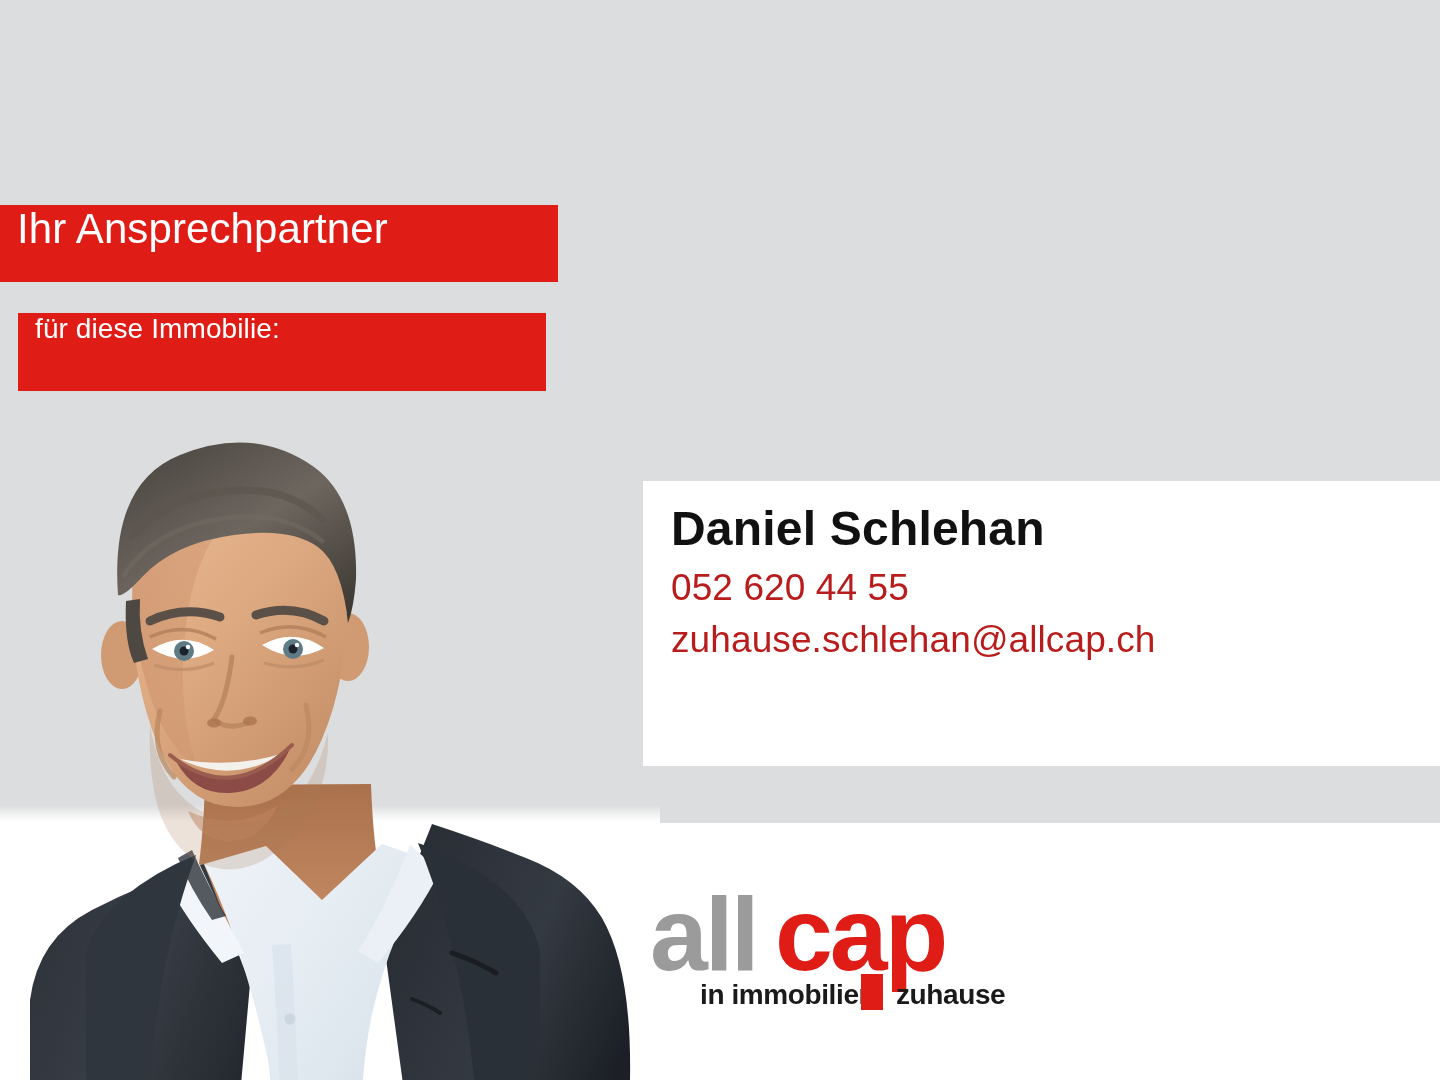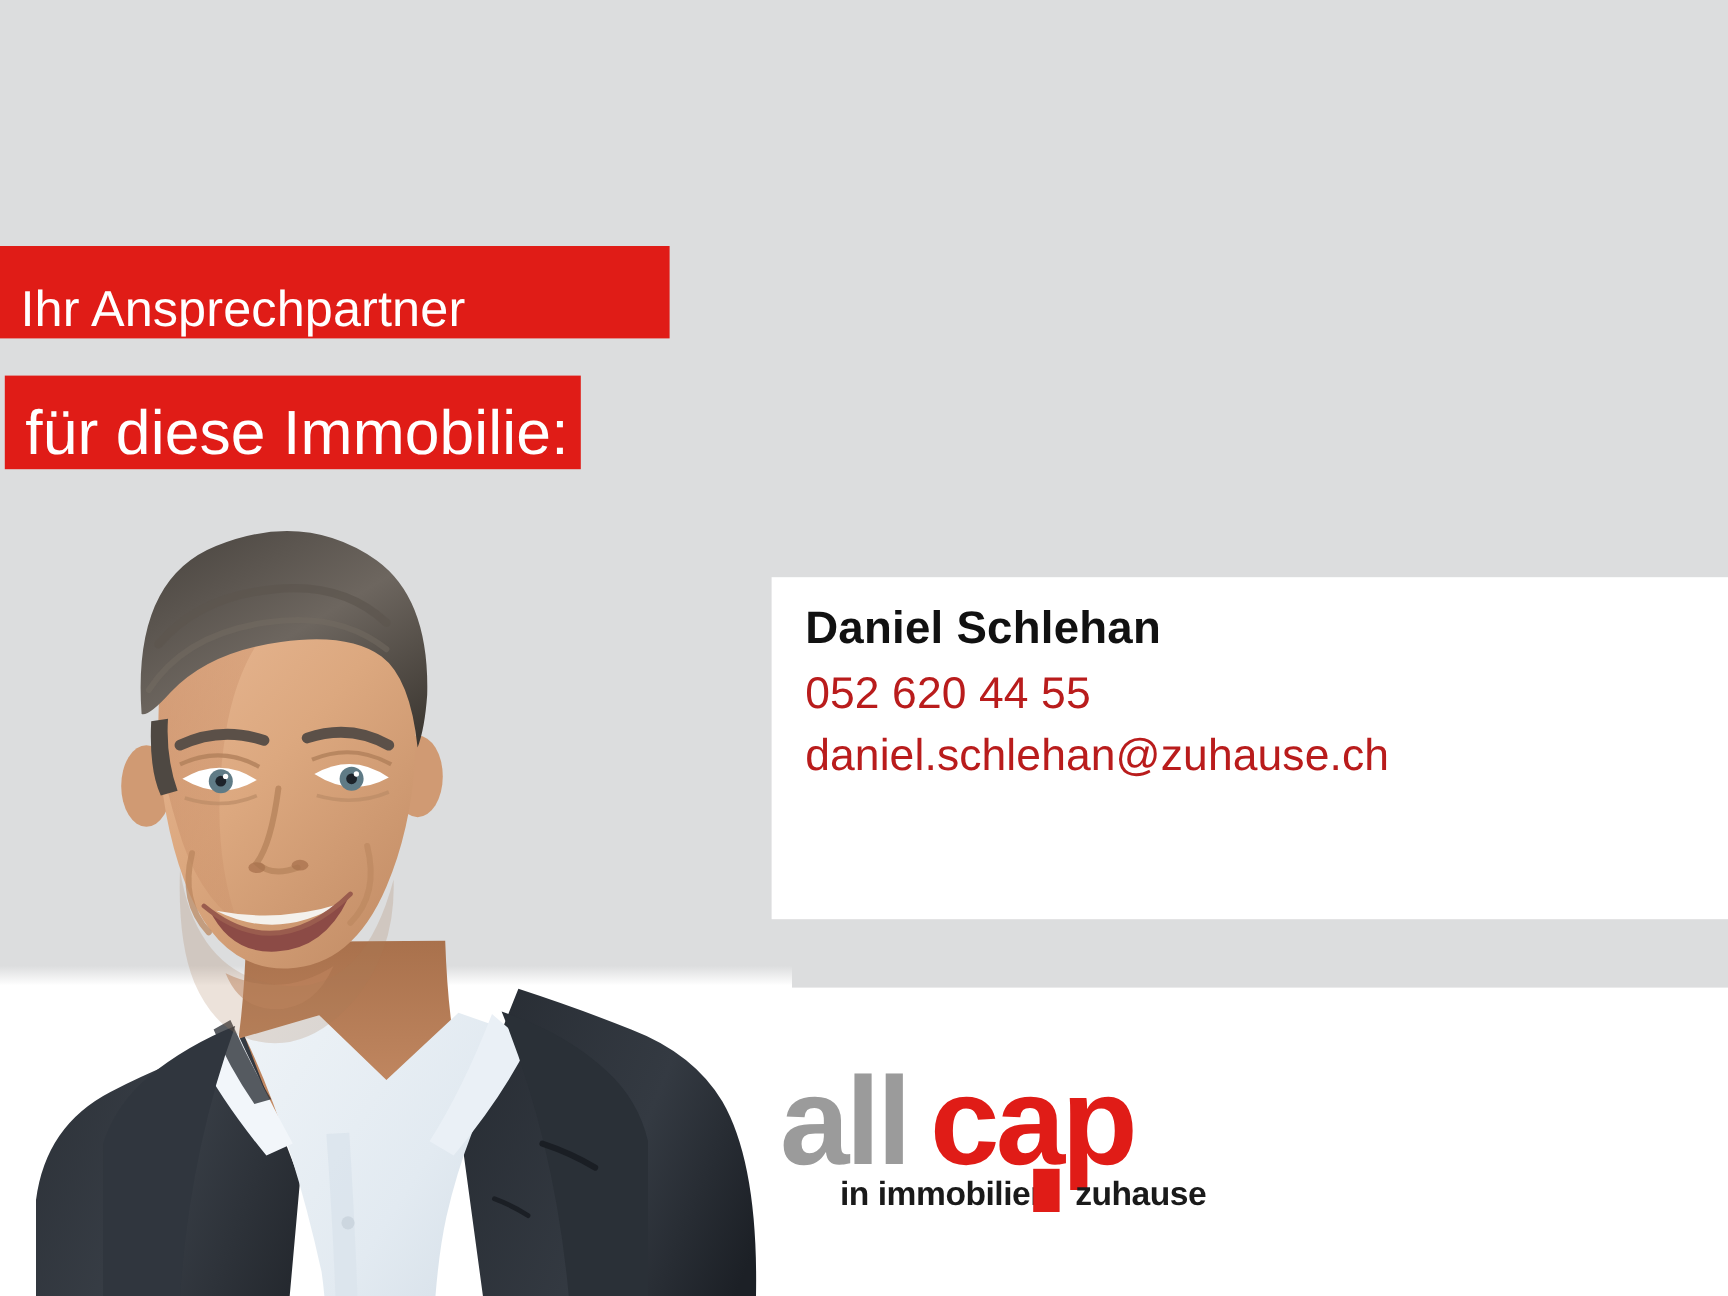--- a/index.html
+++ b/index.html
@@ -27,40 +27,40 @@
     height: 257px;
     background: #ffffff;
   }
 
   
   .banner {
     position: absolute;
     background: #e01c17;
     color: #ffffff;
     display: flex;
-    align-items: flex-end;
+    align-items: flex-start;
     box-sizing: border-box;
     font-weight: 400;
     letter-spacing: .1px;
   }
   #banner-1 {
     left: 0;
     top: 205px;
     width: 558px;
     height: 77px;
     padding-left: 17px;
     font-size: 42px;
   }
   #banner-2 {
-    left: 4px;
+    left: 18px;
     top: 313px;
-    width: 480px;
+    width: 528px;
     height: 78px;
     padding-left: 17px;
-    font-size: 52px;
+    font-size: 28px;
   }
 
   
   .portrait {
     position: absolute;
     left: 0;
     top: 425px;
     width: 660px;
     height: 655px;
     overflow: hidden;
@@ -72,21 +72,21 @@
     position: absolute;
     left: 643px;
     top: 481px;
     width: 797px;
     height: 285px;
     background: #ffffff;
     box-sizing: border-box;
     padding: 24px 0 0 28px;
   }
   .contact-name {
-    font-size: 38px;
+    font-size: 48px;
     font-weight: 700;
     color: #111111;
     line-height: 1.0;
     margin-bottom: 16px;
     letter-spacing: .2px;
   }
   .contact-line {
     font-size: 37px;
     font-weight: 400;
     color: #b91c1c;
@@ -242,21 +242,21 @@
 
       <path d="M188 386 q46 22 90 -6 q-16 36 -48 36 q-30 0 -42 -30 z" fill="#c2855f" opacity="0.5"></path>
 
       <path d="M150 300 q14 86 82 96 q70 10 96 -88 q2 60 -34 102 q-34 38 -72 34 q-40 -4 -60 -50 q-14 -34 -12 -94 z" fill="#a87a58" opacity="0.22"></path>
     </svg>
   </div>
 
   <div class="contact-card">
     <div class="contact-name">Daniel Schlehan</div>
     <div class="contact-line">052 620 44 55</div>
-    <div class="contact-line">daniel.schlehan@zuhause.ch</div>
+    <div class="contact-line">zuhause.schlehan@allcap.ch</div>
   </div>
 
   <div class="allcap-logo">
     <svg width="372" height="122" viewBox="0 0 372 122" xmlns="http://www.w3.org/2000/svg">
 
       <text x="2" y="82" font-family="'Liberation Sans', sans-serif" font-size="104" font-weight="700" fill="#9b9b9b" letter-spacing="-3">all</text>
       <text x="127" y="82" font-family="'Liberation Sans', sans-serif" font-size="104" font-weight="700" fill="#e01c17" letter-spacing="-3">cap</text>
 
       <text x="52" y="116" font-family="'Liberation Sans', sans-serif" font-size="28" font-weight="700" fill="#1a1a1a" letter-spacing="-0.4">in immobilien</text>
       <text x="248" y="116" font-family="'Liberation Sans', sans-serif" font-size="28" font-weight="700" fill="#1a1a1a" letter-spacing="-0.4">zuhause</text>

